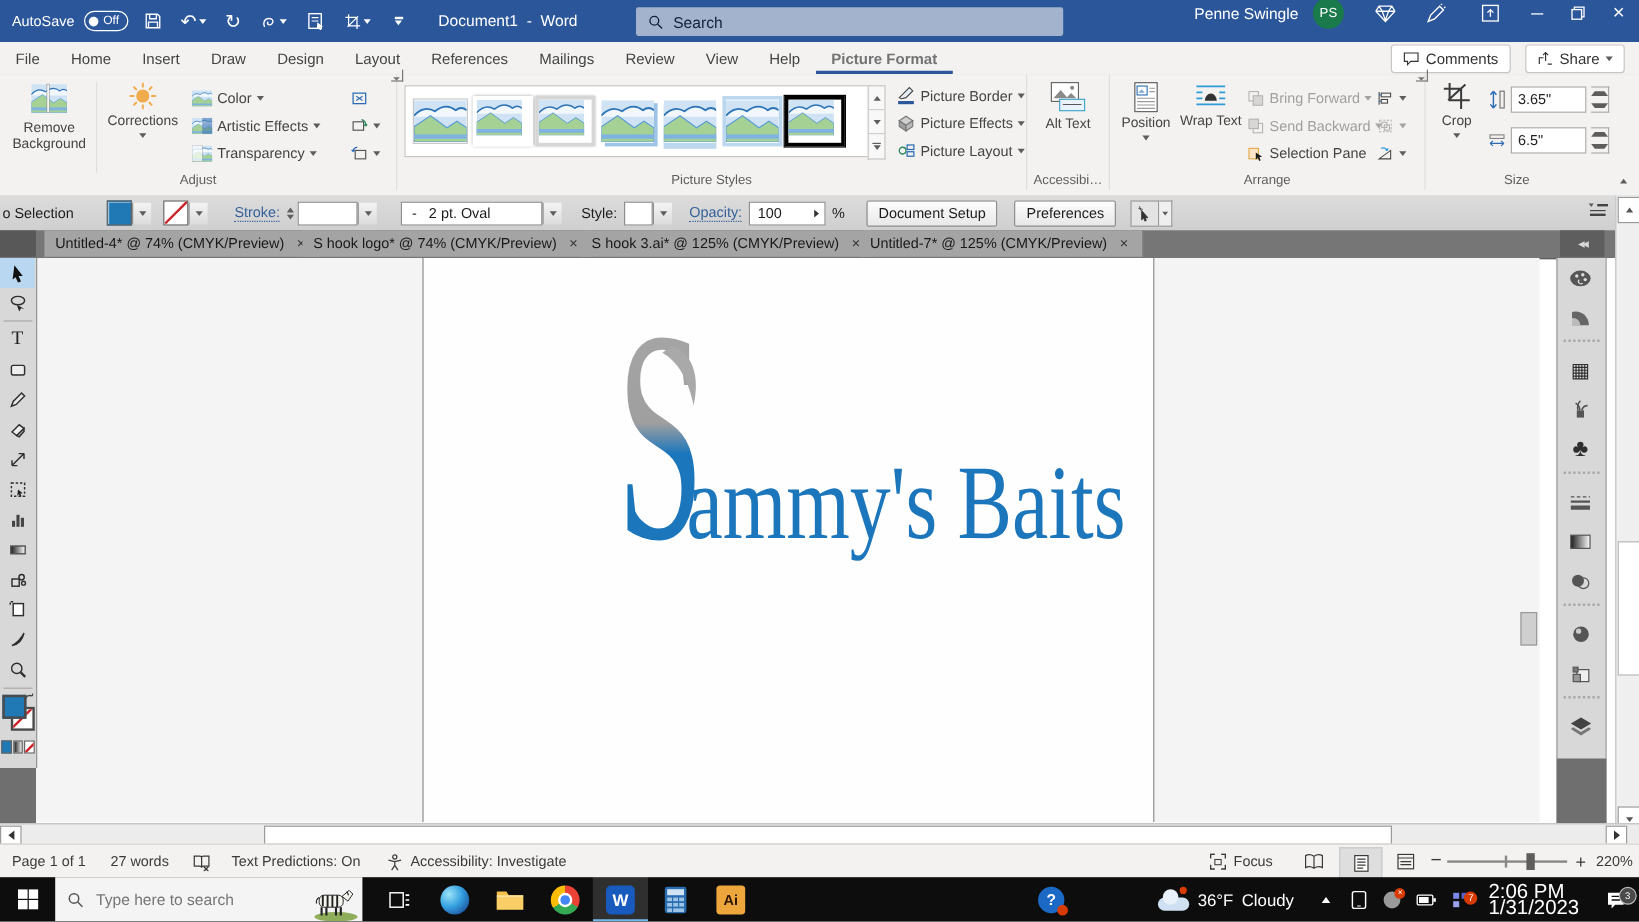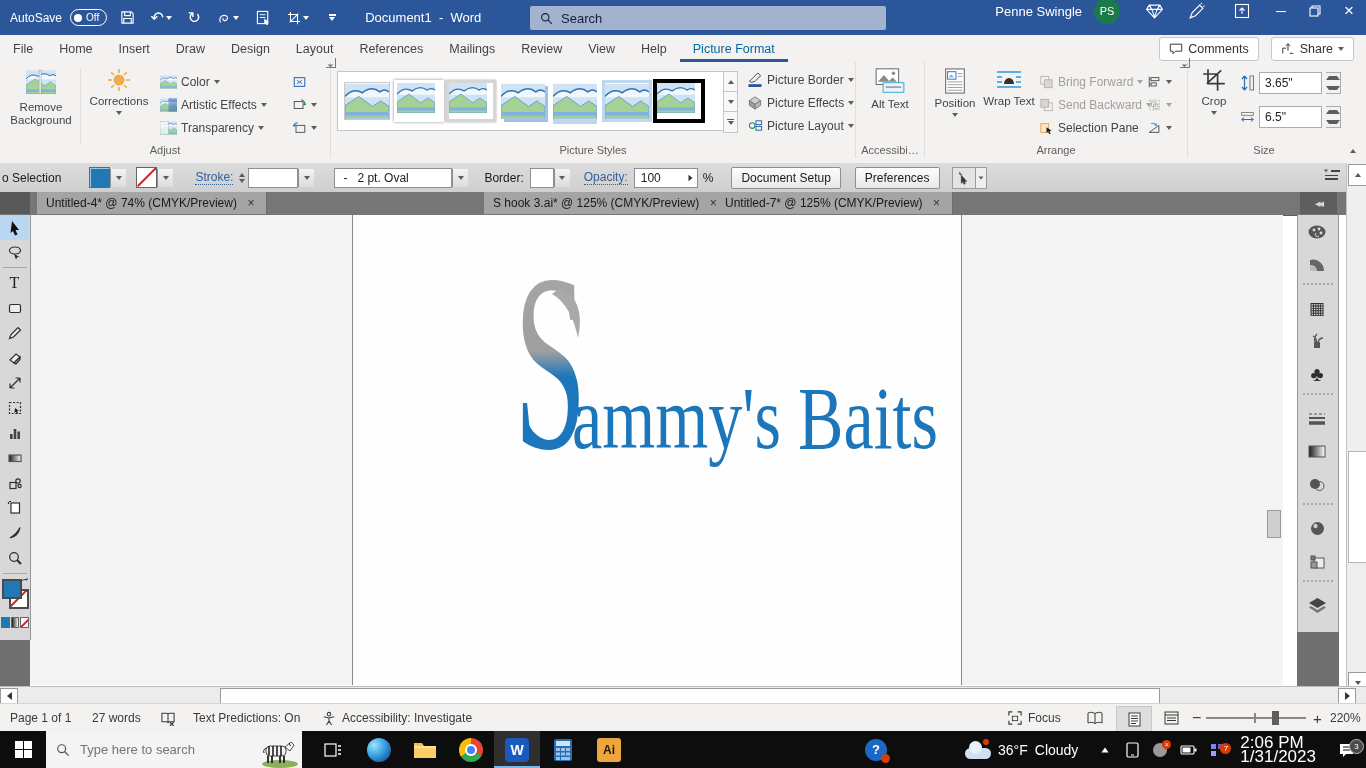--- a/index.html
+++ b/index.html
@@ -21,21 +21,21 @@
   .titlebar{left:0;top:0;width:1366px;height:35px;background:#2b579a;color:#fff;}
   .qat{color:#fff;font-size:15px;}
   .autosave-pill{border:1px solid #fff;border-radius:9px;height:15px;padding:0 7px 0 3px;display:flex;align-items:center;gap:4px;font-size:10px;}
   .autosave-dot{width:8px;height:8px;border-radius:50%;background:#fff;}
   .tsearch{background:#a3b2cd;border-radius:2px;height:24px;color:#14203a;font-size:13px;}
   .winbtn{width:34px;height:35px;color:#fff;font-size:14px;}
 
   
   .tabrow{left:0;top:35px;width:1366px;height:27px;background:#f3f2f1;border-bottom:1px solid #e1dfdd;}
   .rtab{padding:0 13px;font-size:12.5px;color:#444;height:27px;display:flex;align-items:center;}
-  .rtab.active{color:#0369a1;font-weight:normal;box-shadow:inset 0 -3px 0 #2b579a;}
+  .rtab.active{color:#737373;font-weight:bold;box-shadow:inset 0 -3px 0 #2b579a;}
   .pillbtn{border:1px solid #c8c6c4;background:#fff;border-radius:3px;height:22px;font-size:12.5px;color:#333;display:flex;align-items:center;gap:5px;padding:0 9px;}
 
   
   .ribbon{left:0;top:62px;width:1366px;height:101px;background:#f3f2f1;border-bottom:1px solid #d2d0ce;}
   .rgroup{position:absolute;top:0;height:96px;border-right:1px solid #e1dfdd;}
   .glabel{position:absolute;bottom:2px;left:0;right:0;text-align:center;font-size:11px;color:#605e5c;}
   .bigbtn{display:flex;flex-direction:column;align-items:center;font-size:11.5px;color:#444;line-height:13px;text-align:center;}
   .srow{display:flex;align-items:center;gap:4px;font-size:12px;color:#444;height:23px;}
   .dis{color:#a19f9d;}
   .thumbcell{width:50px;height:44px;display:flex;align-items:center;justify-content:center;}
@@ -555,21 +555,21 @@
     </div>
     <div class="flex" style="margin-left:20px;">
       <div class="aibox" style="width:108px;gap:10px;padding-left:8px;">
         <span>-</span>
           <span>2 pt. Oval</span>
       </div>
       <div class="combobtn">
           <div class="cd"></div>
         </div>
     </div>
-    <span style="margin-left:16px;">Border:</span>
+    <span style="margin-left:16px;">Style:</span>
     <div class="flex" style="margin-left:6px;">
       <div class="aibox" style="width:22px;"></div>
       <div class="combobtn">
           <div class="cd"></div>
         </div>
     </div>
     <span class="ailink" style="margin-left:14px;">Opacity:</span>
     <div class="flex" style="margin-left:6px;">
       <div class="aibox" style="width:52px;justify-content:space-between;padding:0 4px 0 6px;">
         <span>100</span>
@@ -596,20 +596,24 @@
         </div>
       <div style="width:13px;height:1.3px;background:#444;"></div>
       <div style="width:13px;height:1.3px;background:#444;"></div>
     </div>
   </div>
 
   <div class="abs aitabs">
     <div class="abs" style="left:0;top:0;width:30px;height:22px;background:#585858;"></div>
     <div class="aitab" style="left:37px;">
       <span>Untitled-4* @ 74% (CMYK/Preview)</span>
+        <span class="x"></span>
+    </div>
+    <div class="aitab" style="left:252px;">
+      <span>S hook logo* @ 74% (CMYK/Preview)</span>
         <span class="x"></span>
     </div>
     <div class="aitab" style="left:484px;">
       <span>S hook 3.ai* @ 125% (CMYK/Preview)</span>
         <span class="x"></span>
     </div>
     <div class="aitab" style="left:716px;">
       <span>Untitled-7* @ 125% (CMYK/Preview)</span>
         <span class="x"></span>
     </div>

